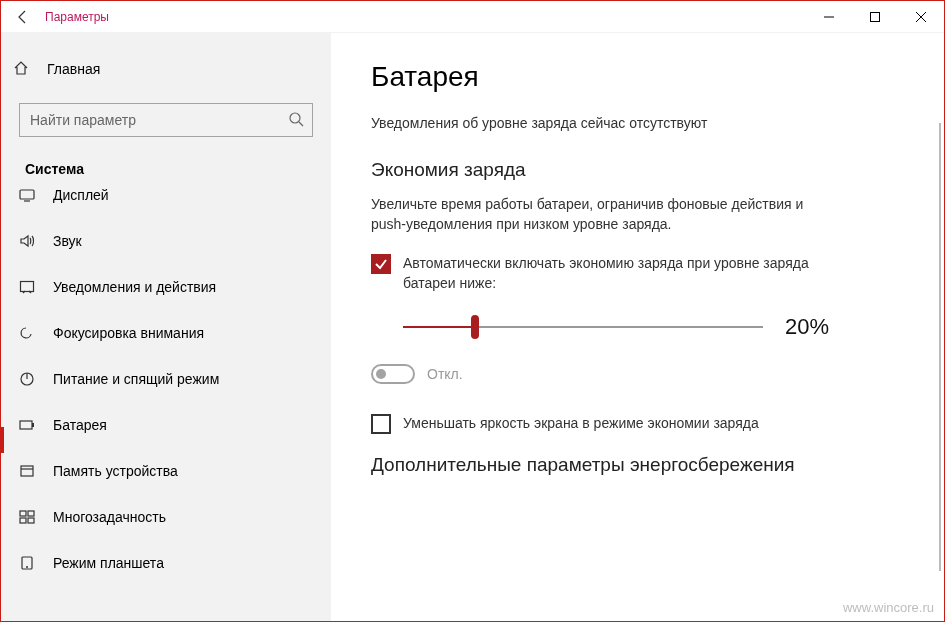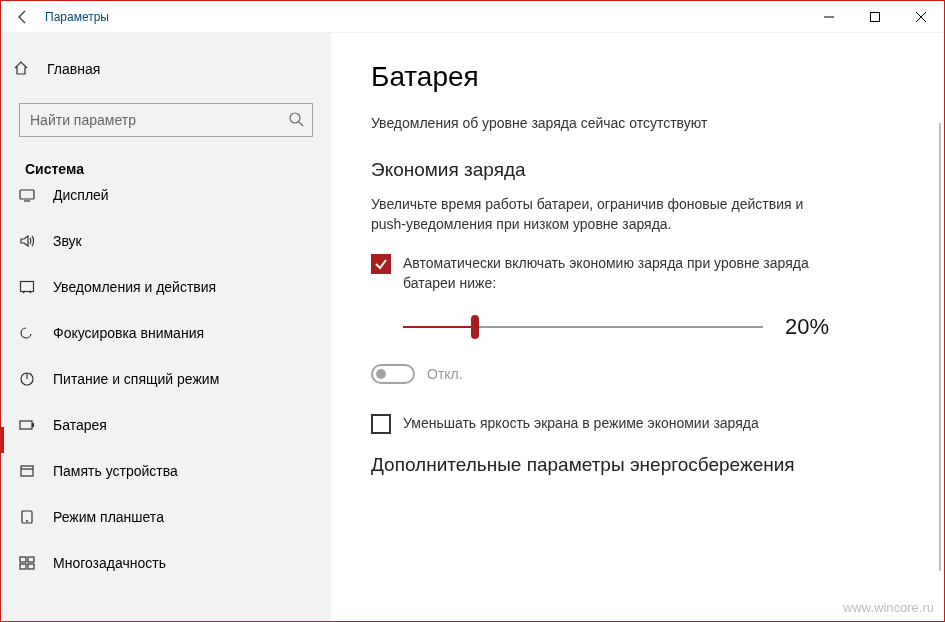--- a/index.html
+++ b/index.html
@@ -29,21 +29,21 @@
     background: #fff;
     border-bottom: 1px solid rgba(0,0,0,0.05);
   }
   .titlebar .back {
     width: 44px; height: 32px;
     display: flex; align-items: center; justify-content: center;
     cursor: pointer;
   }
   .titlebar .title {
     font-size: 12px;
-    color: #0c4a6e;
+    color: #be185d;
   }
   .winctrls {
     margin-left: auto;
     display: flex;
   }
   .winbtn {
     width: 46px; height: 32px;
     display: flex; align-items: center; justify-content: center;
     cursor: pointer;
   }
@@ -335,36 +335,36 @@
               <svg width="16" height="16" viewBox="0 0 16 16">
                 <rect x="2" y="3" width="12" height="10" fill="none" stroke="#333" stroke-width="1.2"></rect>
                 <line x1="2" y1="6" x2="14" y2="6" stroke="#333" stroke-width="1.2"></line>
               </svg>
             </span>
             <span>Память устройства</span>
           </div>
           <div class="navitem">
             <span class="icon">
               <svg width="16" height="16" viewBox="0 0 16 16">
-                <rect x="3" y="2" width="10" height="12" rx="1" fill="none" stroke="#333" stroke-width="1.2"></rect>
-                <circle cx="8" cy="12" r="1" fill="#333"></circle>
-              </svg>
-            </span>
-            <span>Режим планшета</span>
-          </div>
-          <div class="navitem">
-            <span class="icon">
-              <svg width="16" height="16" viewBox="0 0 16 16">
                 <rect x="1" y="2" width="6" height="5" fill="none" stroke="#333" stroke-width="1.2"></rect>
                 <rect x="9" y="2" width="6" height="5" fill="none" stroke="#333" stroke-width="1.2"></rect>
                 <rect x="1" y="9" width="6" height="5" fill="none" stroke="#333" stroke-width="1.2"></rect>
                 <rect x="9" y="9" width="6" height="5" fill="none" stroke="#333" stroke-width="1.2"></rect>
               </svg>
             </span>
             <span>Многозадачность</span>
+          </div>
+          <div class="navitem">
+            <span class="icon">
+              <svg width="16" height="16" viewBox="0 0 16 16">
+                <rect x="3" y="2" width="10" height="12" rx="1" fill="none" stroke="#333" stroke-width="1.2"></rect>
+                <circle cx="8" cy="12" r="1" fill="#333"></circle>
+              </svg>
+            </span>
+            <span>Режим планшета</span>
           </div>
         </div>
     </div>
 
     <div class="main">
       <h1>Батарея</h1>
       <div class="para">Уведомления об уровне заряда сейчас отсутствуют</div>
 
       <div class="section-h">Экономия заряда</div>
       <div class="desc">Увеличьте время работы батареи, ограничив фоновые действия и push-уведомления при низком уровне заряда.</div>

